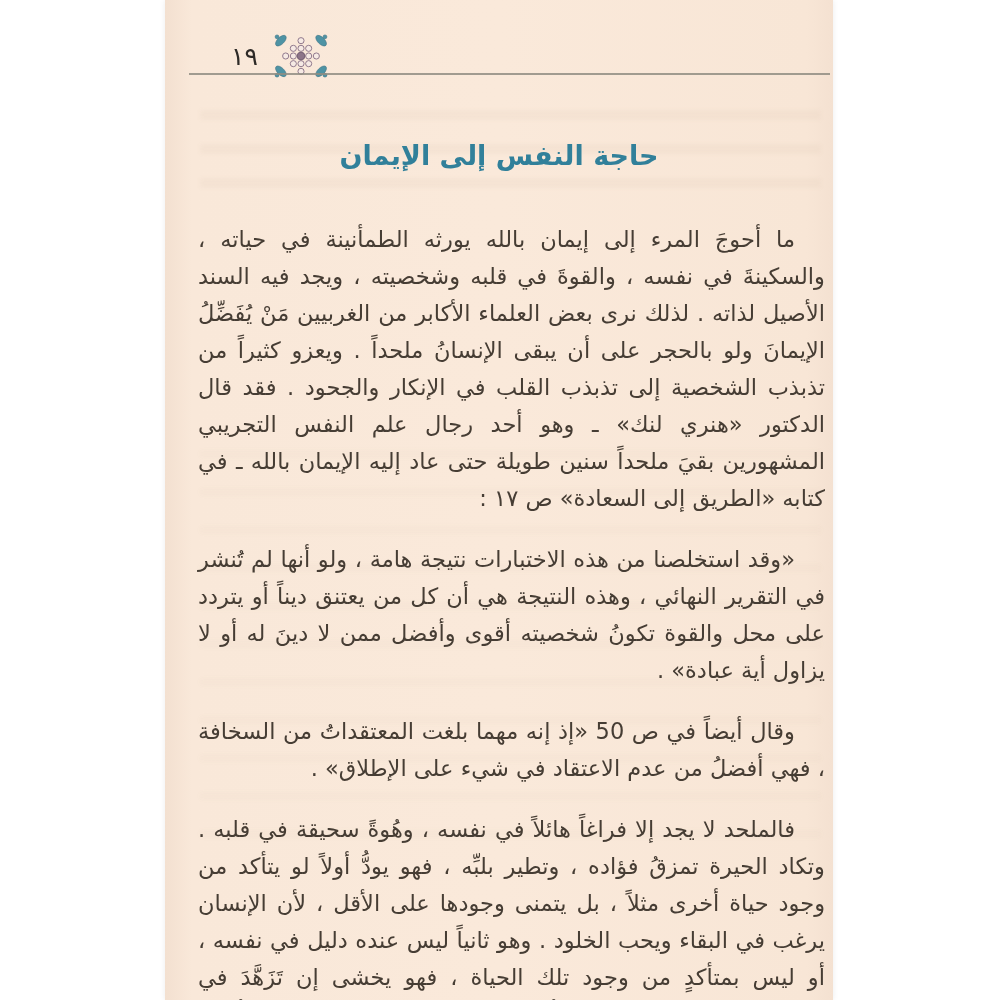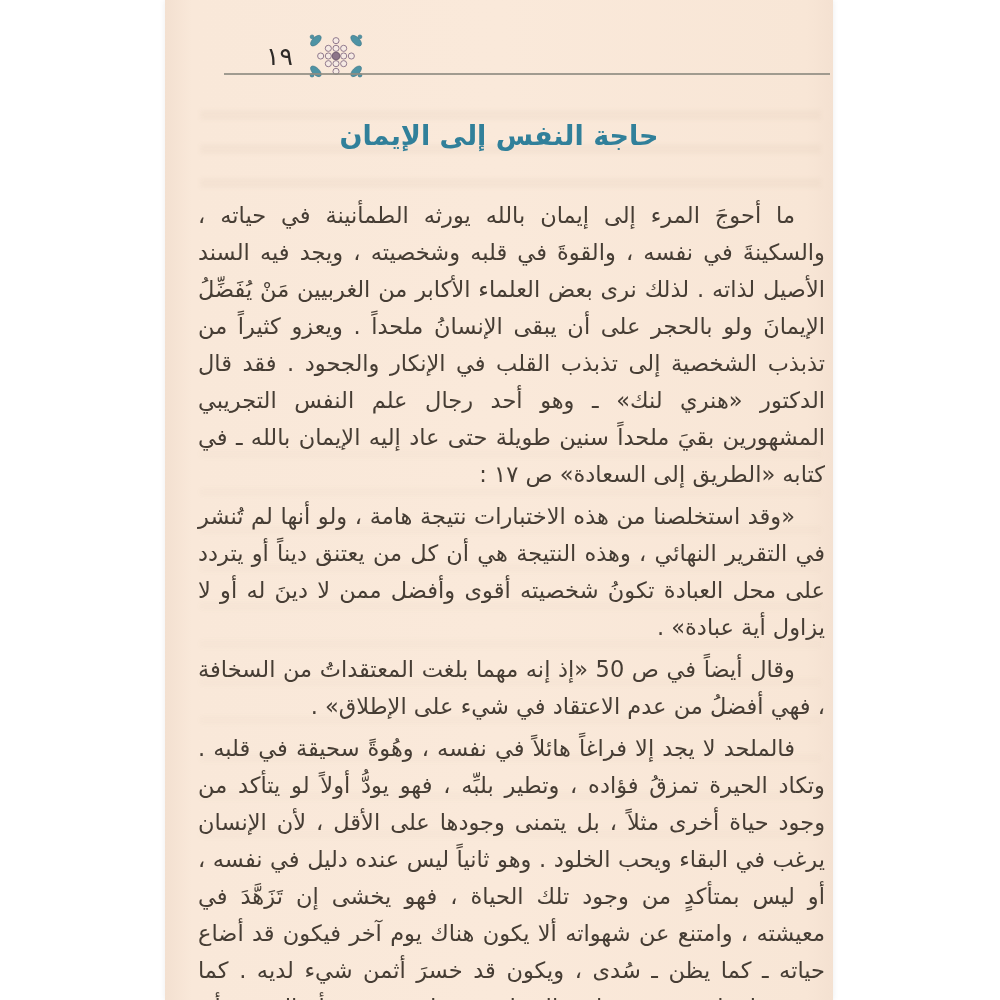--- a/index.html
+++ b/index.html
@@ -27,51 +27,51 @@
   .ghost-top {
     left:35px; right:12px; top:96px; height:108px;
     background:repeating-linear-gradient(to bottom,
       transparent 0 14px, rgba(168,136,108,0.09) 14px 24px, transparent 24px 34px);
   }
   .ghost-mid {
     left:35px; right:12px; top:430px; height:420px;
     background:repeating-linear-gradient(to bottom,
       transparent 0 20px, rgba(168,136,108,0.05) 20px 28px, transparent 28px 38px);
   }
-  .page-header { position:absolute; top:0; left:0; right:0; height:80px;margin-left:35px; }
+  .page-header { position:absolute; top:0; left:0; right:0; height:80px; }
   .folio {
     position:absolute; left:66px; top:42px;
     font-size:25px; color:#2e2a27; letter-spacing:2px;
   }
   .ornament { position:absolute; left:107px; top:33px; }
   .chapter {
     position:absolute; right:10px; top:44px;
     font-size:19px; font-weight:600;
     color:#38839a;
   }
   .header-rule {
     position:absolute; top:73px; left:24px; right:3px;
     height:1.5px; background:#908d83; opacity:.85;
   }
   .section-title {
-    position:absolute; top:120px; left:0; right:0;
+    position:absolute; top:140px; left:0; right:0;
     text-align:center;
     font-size:27px; font-weight:700;
     color:#31809a;
   }
   .body-text {
     position:absolute; top:197px; right:8px; left:33px;
     direction:rtl;
     text-align:justify;
     font-size:22.5px;
     line-height:37px;
     color:#46var;
     color:#463d34;
   }
-  .body-text p { text-indent:30px; margin-bottom:5px; }
+  .body-text p { text-indent:30px; margin-bottom:5px;margin-top:24px; }
 </style>
 </head>
 <body>
 
 <div class="scan-page">
 
   <div class="ghost ghost-top"></div>
   <div class="ghost ghost-mid"></div>
 
   <div class="page-header">
@@ -107,18 +107,18 @@
       <circle cx="30" cy="24" r="4" fill="#8d7589" stroke="#6f5a6e" stroke-width="1"></circle>
     </svg>
 
     <div class="header-rule"></div>
   </div>
 
   <h1 class="section-title">حاجة النفس إلى الإيمان</h1>
 
   <div class="body-text">
     <p>ما أحوجَ المرء إلى إيمان بالله يورثه الطمأنينة في حياته ، والسكينةَ في نفسه ، والقوةَ في قلبه وشخصيته ، ويجد فيه السند الأصيل لذاته . لذلك نرى بعض العلماء الأكابر من الغربيين مَنْ يُفَضِّلُ الإيمانَ ولو بالحجر على أن يبقى الإنسانُ ملحداً . ويعزو كثيراً من تذبذب الشخصية إلى تذبذب القلب في الإنكار والجحود . فقد قال الدكتور «هنري لنك» ـ وهو أحد رجال علم النفس التجريبي المشهورين بقيَ ملحداً سنين طويلة حتى عاد إليه الإيمان بالله ـ في كتابه «الطريق إلى السعادة» ص ١٧ :</p>
-    <p>«وقد استخلصنا من هذه الاختبارات نتيجة هامة ، ولو أنها لم تُنشر في التقرير النهائي ، وهذه النتيجة هي أن كل من يعتنق ديناً أو يتردد على محل العبادة تكونُ شخصيته أقوى وأفضل ممن لا دينَ له أو لا يزاول أية عبادة» .</p>
+    <p>«وقد استخلصنا من هذه الاختبارات نتيجة هامة ، ولو أنها لم تُنشر في التقرير النهائي ، وهذه النتيجة هي أن كل من يعتنق ديناً أو يتردد على محل والقوة تكونُ شخصيته أقوى وأفضل ممن لا دينَ له أو لا يزاول أية عبادة» .</p>
     <p>وقال أيضاً في ص 50 «إذ إنه مهما بلغت المعتقداتُ من السخافة ، فهي أفضلُ من عدم الاعتقاد في شيء على الإطلاق» .</p>
     <p>فالملحد لا يجد إلا فراغاً هائلاً في نفسه ، وهُوةً سحيقة في قلبه . وتكاد الحيرة تمزقُ فؤاده ، وتطير بلبِّه ، فهو يودُّ أولاً لو يتأكد من وجود حياة أخرى مثلاً ، بل يتمنى وجودها على الأقل ، لأن الإنسان يرغب في البقاء ويحب الخلود . وهو ثانياً ليس عنده دليل في نفسه ، أو ليس بمتأكدٍ من وجود تلك الحياة ، فهو يخشى إن تَزَهَّدَ في معيشته ، وامتنع عن شهواته ألا يكون هناك يوم آخر فيكون قد أضاع حياته ـ كما يظن ـ سُدى ، ويكون قد خسرَ أثمن شيء لديه . كما يخشى إن انحدر في مهاوي الرذيلة ، وغطس في حمأة الشهوة أن يكون هناك يوم آخر يحاسب على أعماله ، وتكون نتيجته العقاب الأبدي .</p>
   </div>
 
 </div>
 
 </body></html>

